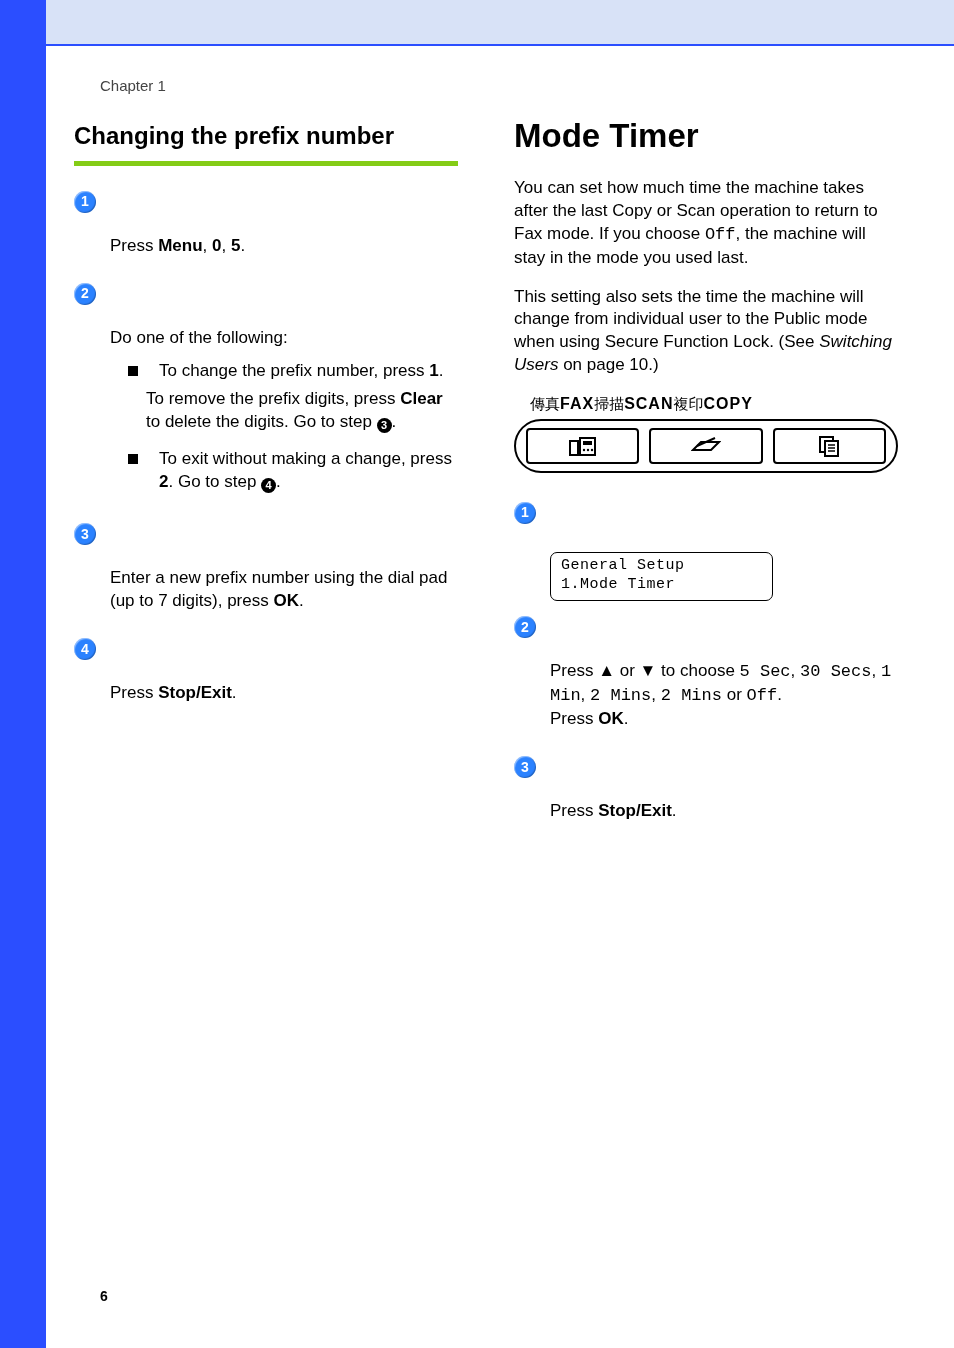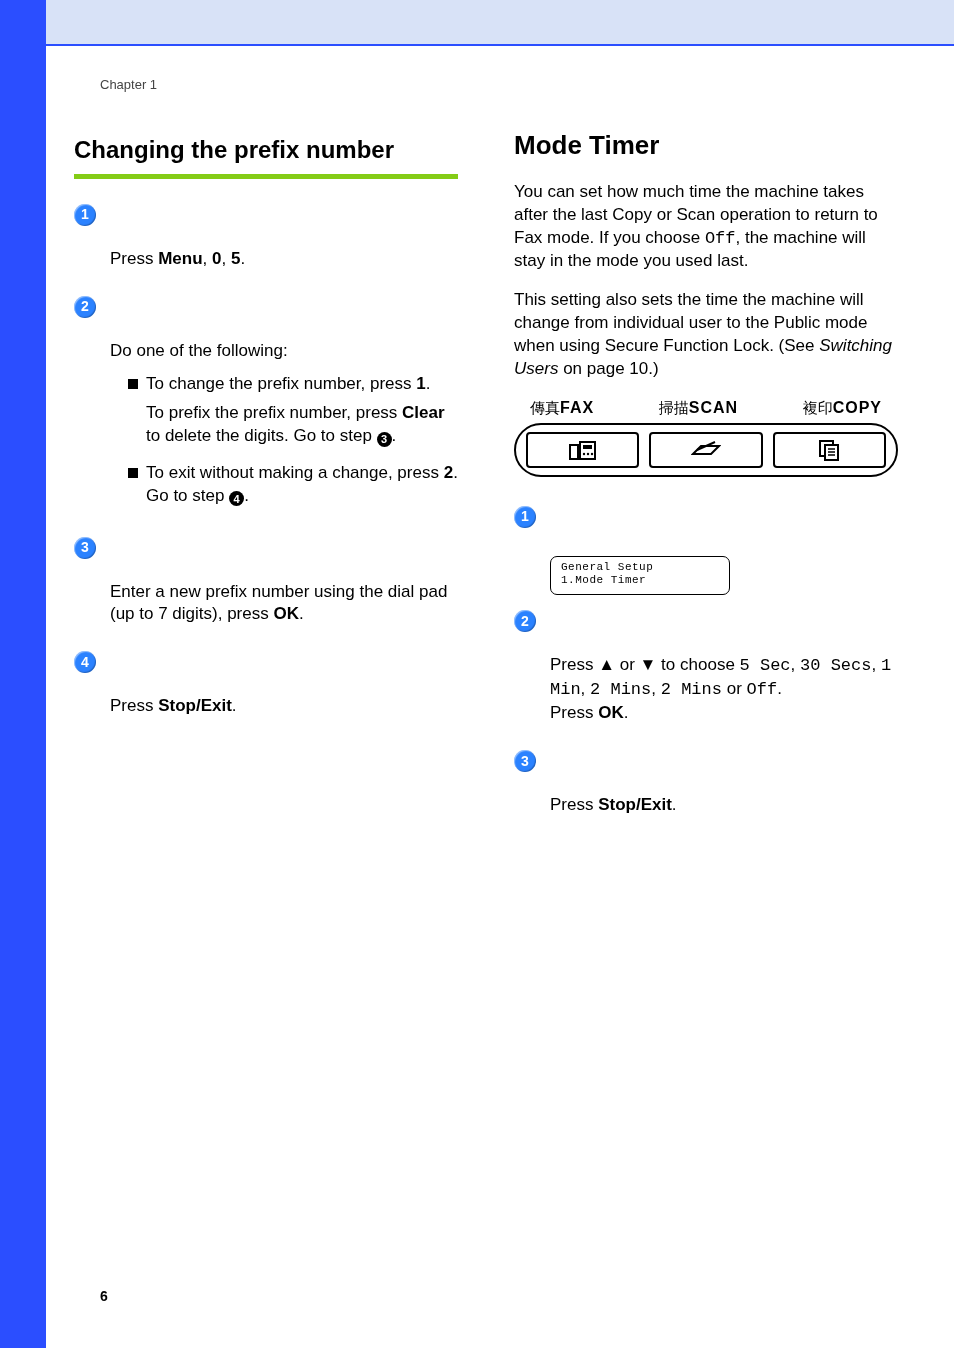--- a/index.html
+++ b/index.html
@@ -29,42 +29,42 @@
     border-bottom: 2px solid #2b4eff;
   }
   .page-content {
     position: absolute;
     left: 74px;
     right: 56px;
     top: 76px;
     bottom: 60px;
   }
   .chapter-label {
-    font-size: 13px;
+    font-size: 15px;
     color: #444;
     margin-left: 26px;
-    margin-bottom: 40px;
+    margin-bottom: 24px;
   }
   .columns {
     display: flex;
     gap: 56px;
   }
   .col {
     flex: 1 1 0;
     min-width: 0;
   }
   h2.section {
     font-size: 24px;
     font-weight: bold;
     border-bottom: 5px solid #84cc16;
     padding-bottom: 8px;
     margin-bottom: 24px;
   }
   h1.section-major {
-    font-size: 26px;
+    font-size: 33px;
     font-weight: bold;
     margin-bottom: 18px;
     margin-top: -6px;
   }
   .step-row {
     display: flex;
     align-items: flex-start;
     gap: 14px;
     margin-bottom: 14px;
   }
@@ -79,21 +79,21 @@
     display: flex;
     align-items: center;
     justify-content: center;
     margin-top: 1px;
     box-shadow: inset -1px -1px 1px rgba(0,0,0,0.25), inset 1px 1px 1px rgba(255,255,255,0.5);
   }
   .step-body { flex: 1 1 auto; margin-top: 45px; }
   .step-body p { margin-bottom: 10px; }
   .sub-bullets { margin-left: 18px; margin-top: 8px; }
   .sub-bullet { margin-bottom: 14px; }
-  .bullet-line { display: flex; align-items: flex-start; gap: 8px; }
+  .bullet-line { display: flex; align-items: flex-start; gap: 21px; }
   .square { flex: 0 0 auto; width: 10px; height: 10px; background: #000; margin-top: 6px; }
   .sub-body { margin-left: 18px; margin-top: 6px; }
   .bold { font-weight: bold; }
   .circle-ref {
     display: inline-flex;
     width: 15px; height: 15px;
     border-radius: 8px;
     background: #000;
     color: #fff;
     font-size: 11px;
@@ -103,31 +103,30 @@
     vertical-align: -2px;
   }
   .para { margin-bottom: 16px; }
   .italic { font-style: italic; }
   .mono { font-family: "Courier New", monospace; }
   .lcd-box {
     border: 1.5px solid #000;
     border-radius: 7px;
     padding: 4px 10px 6px 10px;
     font-family: "Courier New", monospace;
-    font-size: 11px;
+    font-size: 15px;
     line-height: 1.25;
     margin-top: 6px;
-    width: 180px;
+    width: 223px;
     letter-spacing: 0.5px;
   }
   
   .panel-illus { margin: 12px 0 28px 0; }
   .panel-labels {
     display: flex;
-    justify-content: space-between;
     font-weight: bold;
     font-size: 16px;
     margin: 0 16px 4px 16px;
     font-family: Arial, sans-serif;
   }
   .panel-labels .cjk { font-weight: normal; font-size: 15px; }
   .panel-labels .en { letter-spacing: 1px; }
   .panel-keys {
     display: flex;
     gap: 10px;
@@ -184,21 +183,21 @@
           <p>Do one of the following:</p>
           <div class="sub-bullets">
             <div class="sub-bullet">
               <div class="bullet-line">
                 <div class="square"></div>
                 <div>
                   <span>To change the prefix number, press </span><span class="bold">1</span><span>.</span>
                 </div>
               </div>
               <div class="sub-body">
-                <span>To prefix the prefix number, press </span><span class="bold">Clear</span><span> to delete the digits. Go to step </span><span class="circle-ref">3</span><span>.</span>
+                <span>To remove the prefix digits, press </span><span class="bold">Clear</span><span> to delete the digits. Go to step </span><span class="circle-ref">3</span><span>.</span>
               </div>
             </div>
             <div class="sub-bullet">
               <div class="bullet-line">
                 <div class="square"></div>
                 <div>
                   <span>To exit without making a change, press </span><span class="bold">2</span><span>. Go to step </span><span class="circle-ref">4</span><span>.</span>
                 </div>
               </div>
             </div>

